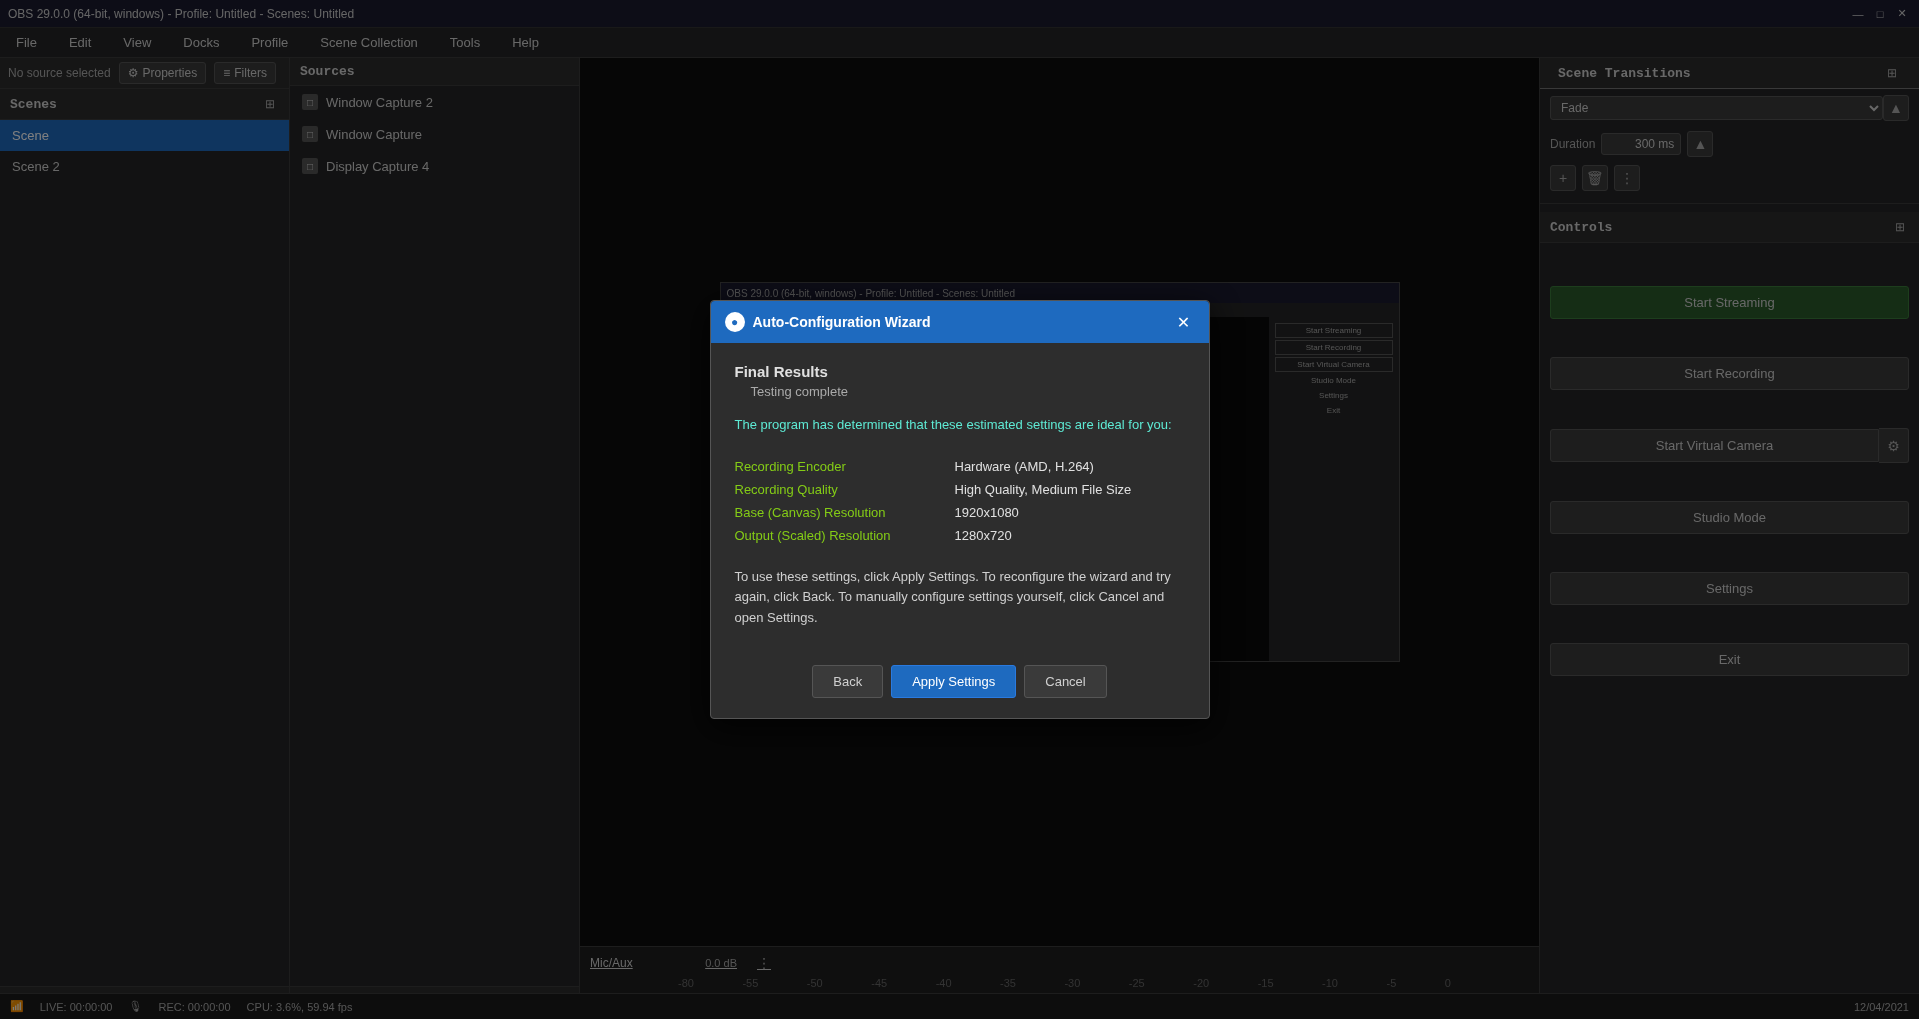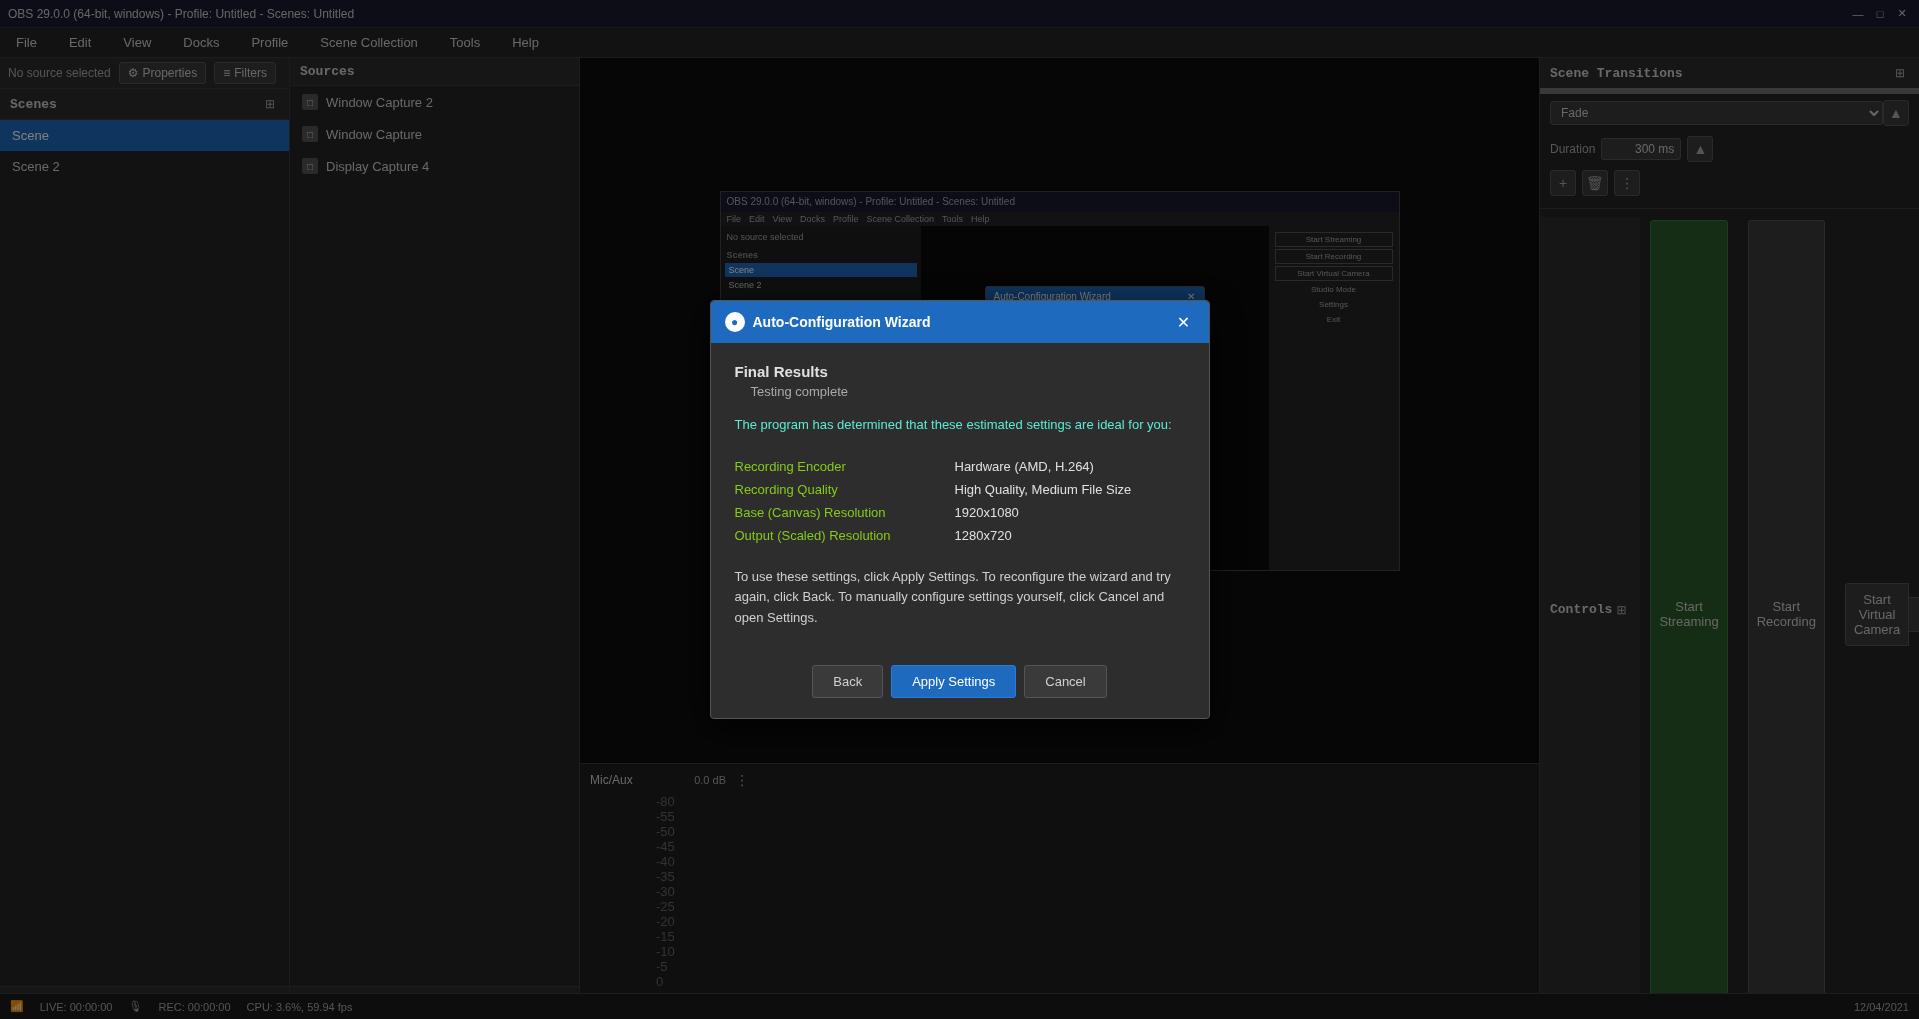--- a/index.html
+++ b/index.html
@@ -282,23 +282,23 @@
       flex-direction: column;
     }
     .transitions-panel {
       border-bottom: 1px solid #3a3a3a;
       padding-bottom: 8px;
     }
     .transitions-header {
       display: flex;
       align-items: center;
       justify-content: space-between;
-      padding: 6px 10px;
+      padding: 6px 18px;
       background: #2d2d2d;
-      border-bottom: 6px solid #737373;
+      border-bottom: 1px solid #737373;
     }
     .transition-select-row {
       display: flex;
       align-items: center;
       padding: 6px 10px;
     }
     .transition-select {
       flex: 1;
       background: #3a3a3a;
       border: 1px solid #555;
@@ -342,22 +342,23 @@
       font-size: 14px;
       border-radius: 3px;
       border: 1px solid #555;
       background: #3a3a3a;
     }
 
     
     .controls-panel {
       flex: 1;
       display: flex;
-      flex-direction: row;
+      flex-direction: column;
       padding: 8px 0;
+      gap: 32px;
     }
     .controls-header {
       display: flex;
       align-items: center;
       justify-content: space-between;
       padding: 6px 10px;
       background: #2d2d2d;
       border-bottom: 1px solid #3a3a3a;
       margin-bottom: 8px;
     }
@@ -565,23 +566,24 @@
       background: #1e1e1e;
       border-top: 1px solid #3a3a3a;
       padding: 6px 10px;
       display: flex;
       flex-direction: column;
       gap: 4px;
     }
     .audio-row {
       display: flex;
       align-items: center;
-      gap: 6px;
+      gap: 17px;
       font-size: 12px;
       color: #d0d0d0;
+      text-decoration: underline;
     }
     .audio-label { width: 80px; }
     .audio-level {
       flex: 1;
       height: 10px;
       background: #1a1a1a;
       border: 1px solid #444;
       position: relative;
       border-radius: 2px;
       overflow: hidden;
@@ -613,26 +615,25 @@
       display: flex;
       align-items: center;
       justify-content: center;
       cursor: pointer;
       color: #aaa;
       font-size: 14px;
     }
 
     .db-markers {
       display: flex;
-      font-size: 13px;
+      font-size: 11px;
       color: #666;
-      margin-left: 66px;
+      margin-left: 88px;
       margin-right: 78px;
       justify-content: space-between;
-      flex-direction: column;
     }
 
     
     .center-area {
       flex: 1;
       display: flex;
       flex-direction: column;
       overflow: hidden;
     }
   </style>

